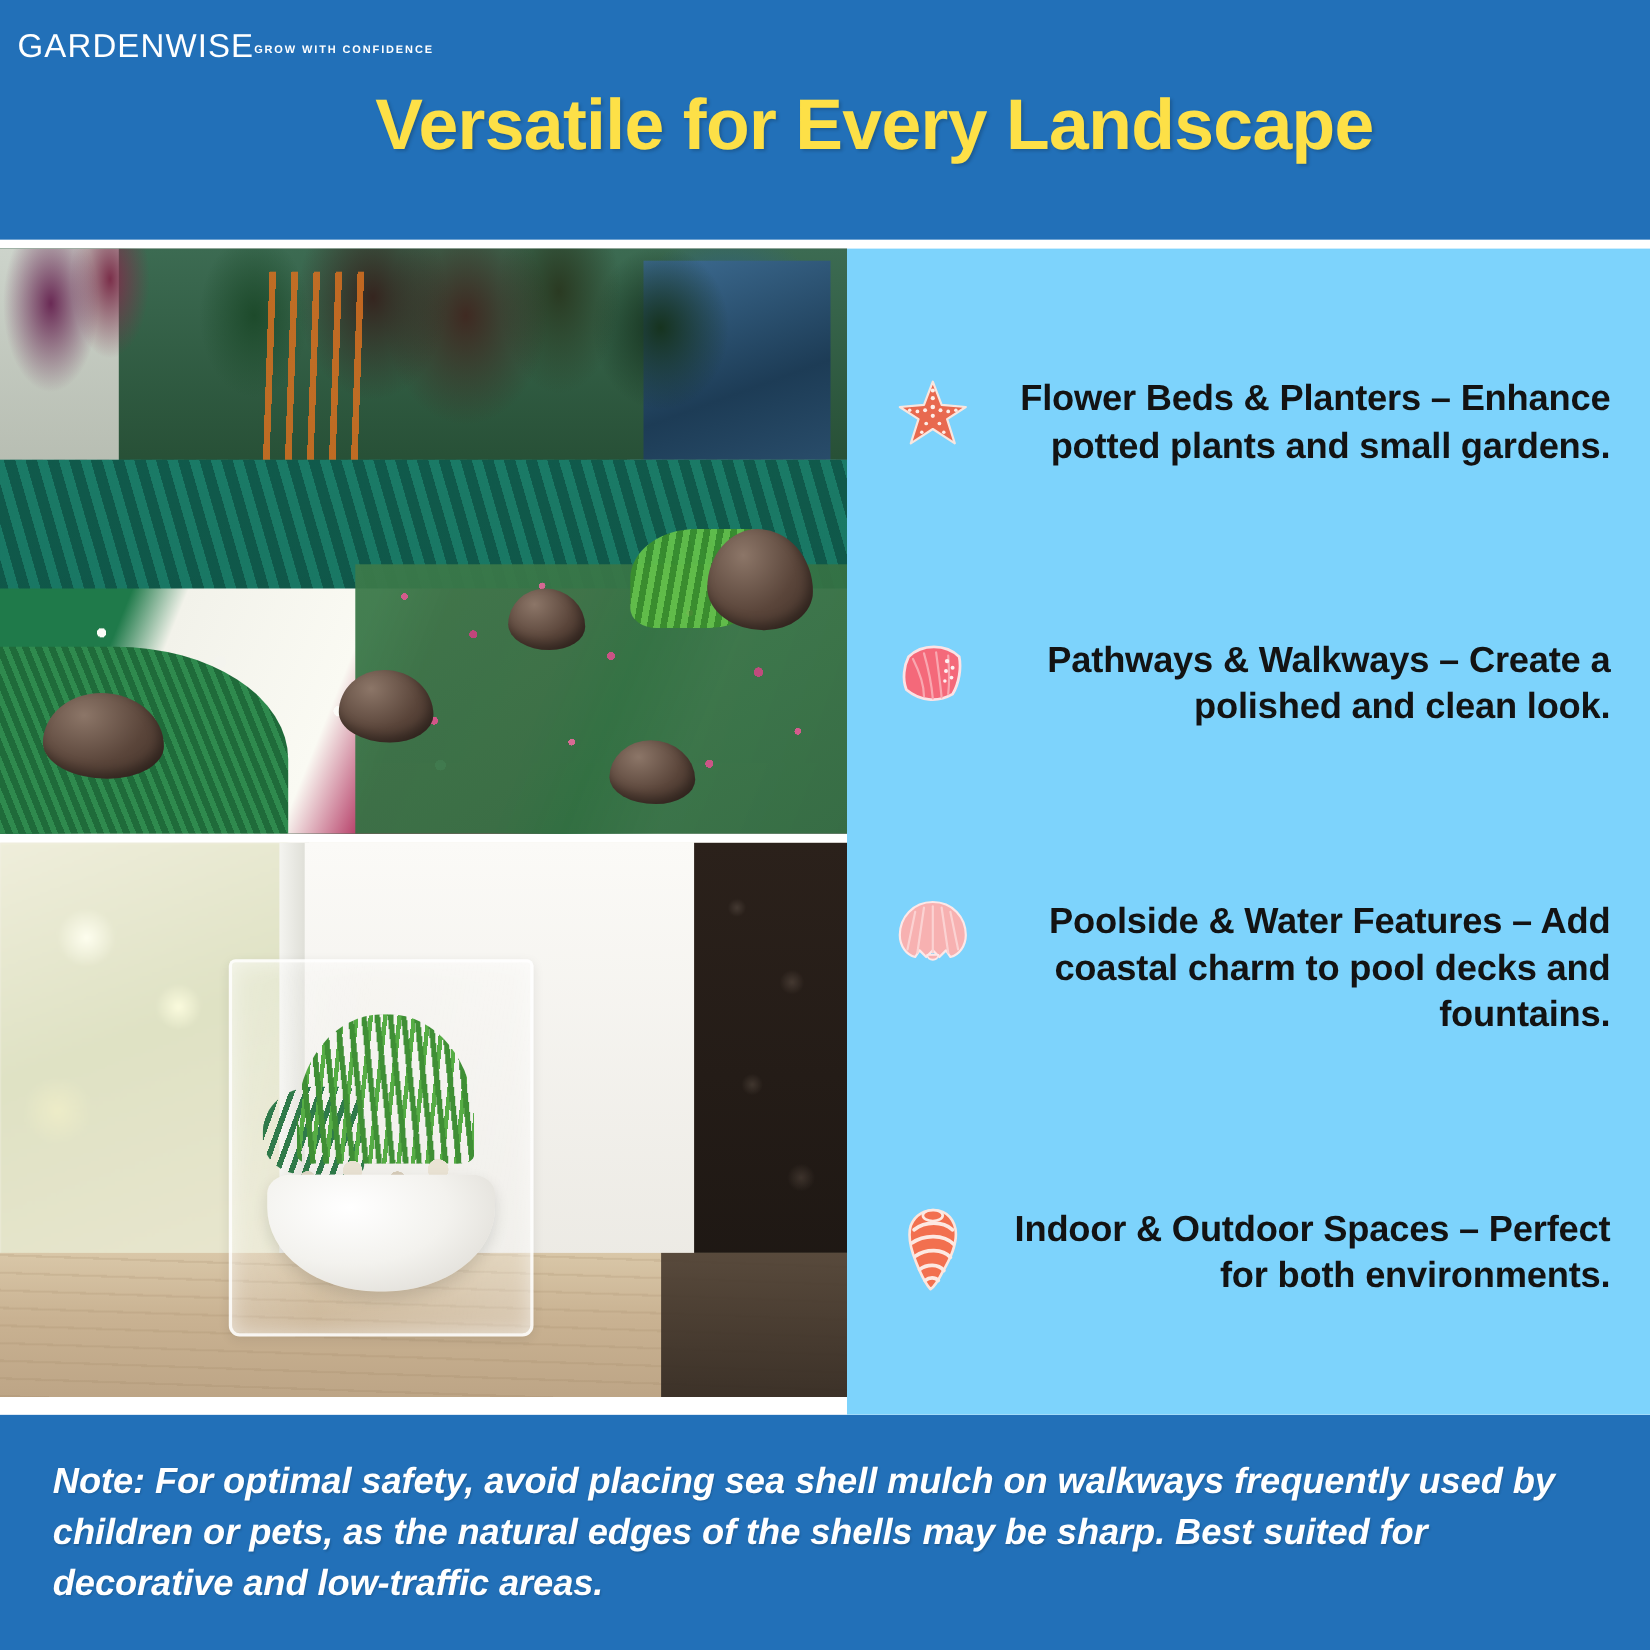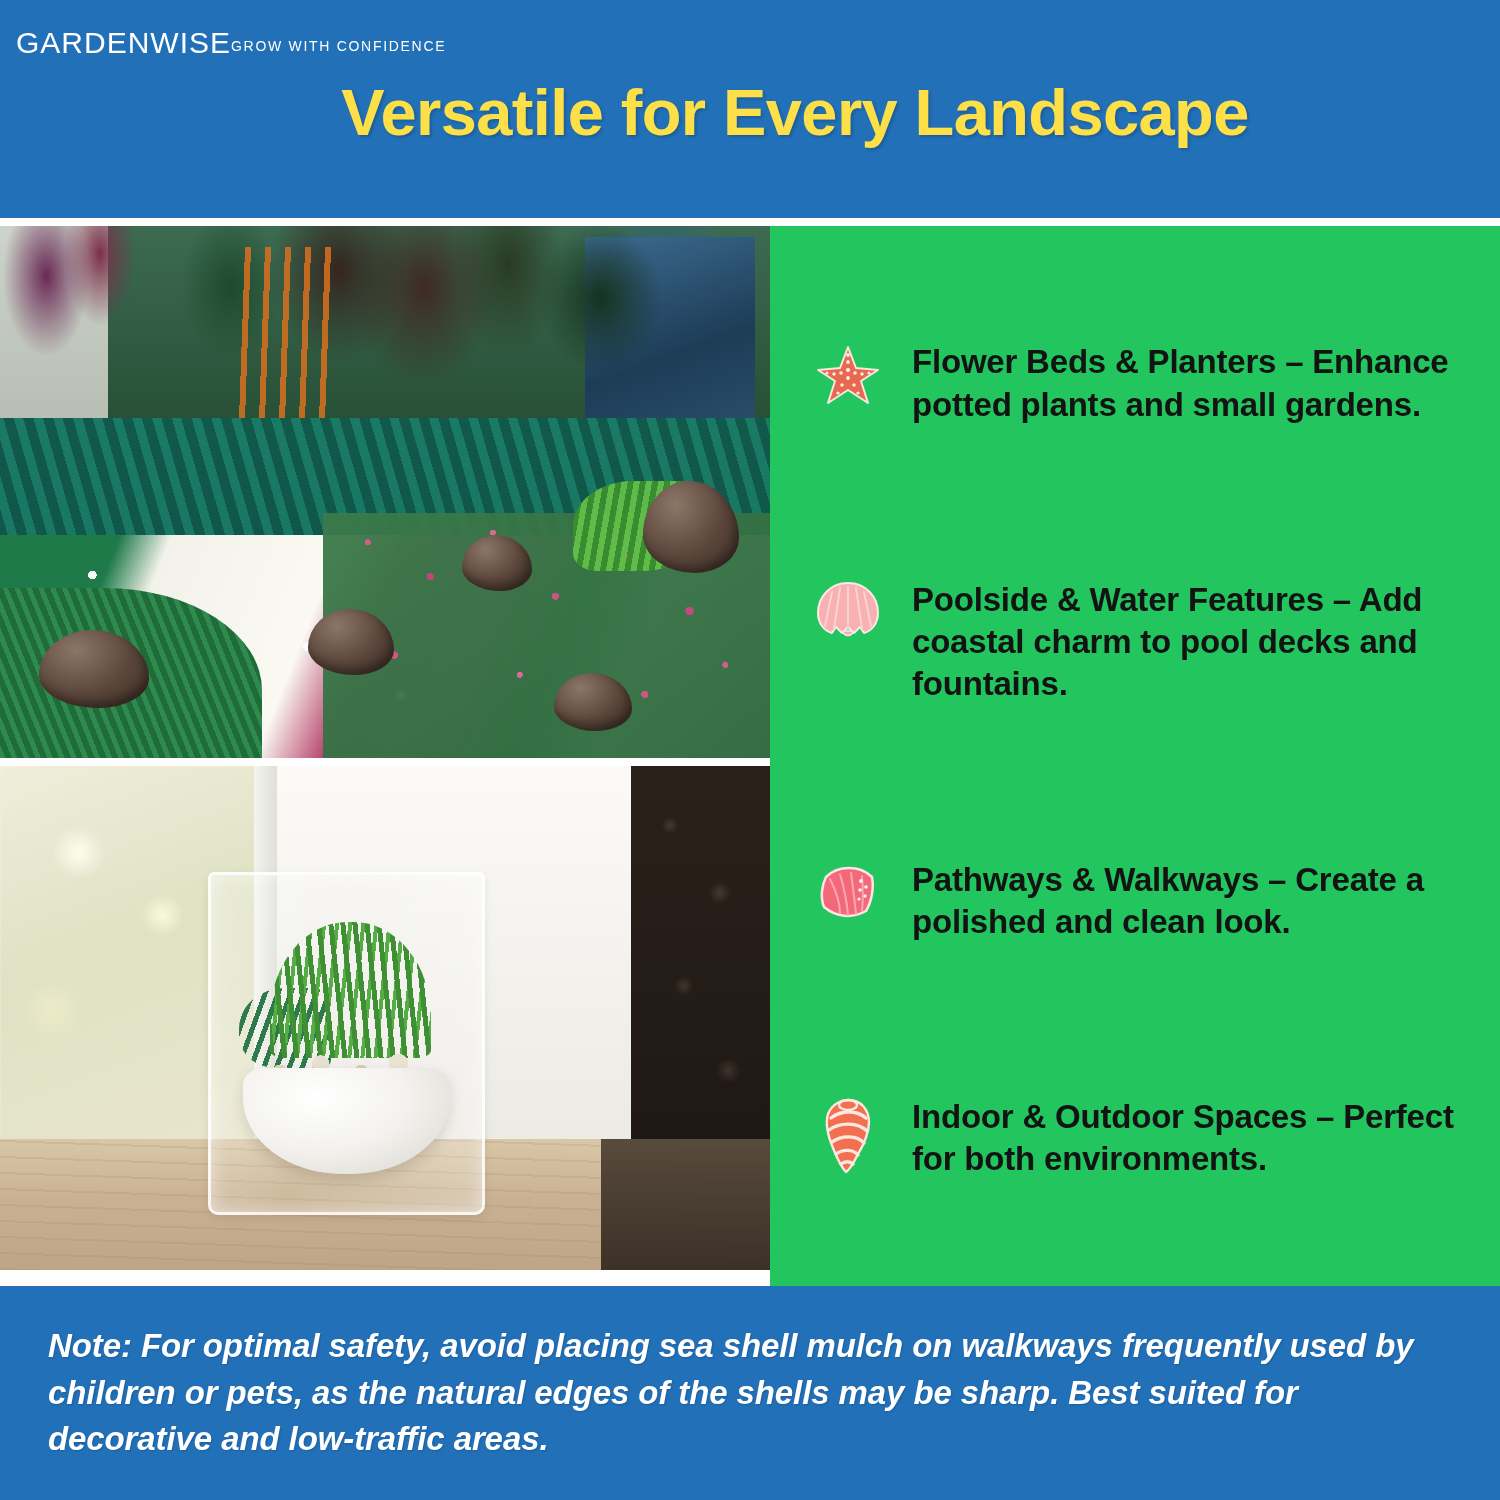--- a/index.html
+++ b/index.html
@@ -38,22 +38,22 @@
     color:#ffffff;
     font-size:30px;
     font-weight:400;
     letter-spacing:1.0px;
     line-height:1;
     margin-top:2px;
     white-space:nowrap;
   }
   .brand-tagline {
     color:#ffffff;
-    font-size:14px;
-    font-weight:400;
+    font-size:10px;
+    font-weight:700;
     letter-spacing:1.7px;
     margin-top:7px;
     white-space:nowrap;
   }
 
   .header-title {
     width:100%;
     text-align:center;
     color:#fde047;
     font-size:65px;
@@ -256,24 +256,25 @@
   }
   .t-plant2 {
     position:absolute; left:31%; bottom:40%; width:12%; height:16%;
     background:repeating-linear-gradient(110deg,#2f7a4a 0 5px, rgba(47,122,74,0) 5px 12px);
     border-radius:50% 20% 10% 40%;
   }
 
   
   .bullets {
     flex:1 1 auto;
-    background:#22c55e;
+    background:#7dd3fc;
     display:flex; flex-direction:column;
     justify-content:space-around;
     padding:38px 36px 30px 42px;
+    text-align:right;
   }
   .bullet {
     display:flex;
     align-items:flex-start;
     gap:28px;
   }
   .bullet-icon {
     flex:0 0 auto;
     width:72px; height:78px;
     display:flex; align-items:flex-start; justify-content:center;
@@ -396,37 +397,20 @@
                 <circle cx="42" cy="50" r="1.6"></circle>
             </g>
           </svg>
         </span>
         <div class="bullet-text">Flower Beds &amp; Planters – Enhance potted plants and small gardens.</div>
       </div>
 
       <div class="bullet">
         <span class="bullet-icon">
           <svg width="64" height="62" viewBox="0 0 64 62">
-            <path d="M32 2 C50 2 62 16 62 32 C62 42 56 50 48 52 L44 46 L38 52 L32 46 L26 52 L20 46 L16 52 C8 50 2 42 2 32 C2 16 14 2 32 2 Z" fill="#f7b1b1" stroke="#fde8e8" stroke-width="2" stroke-linejoin="round"></path>
-            <g stroke="#fbd2d2" stroke-width="2" fill="none" stroke-linecap="round">
-              <path d="M32 6 V48"></path>
-              <path d="M24 7 L18 48"></path>
-              <path d="M16 11 L9 45"></path>
-              <path d="M40 7 L46 48"></path>
-              <path d="M48 11 L55 45"></path>
-            </g>
-            <path d="M27 50 C27 56 37 56 37 50 Z" fill="#f7b1b1" stroke="#fde8e8" stroke-width="1.6"></path>
-          </svg>
-        </span>
-        <div class="bullet-text">Poolside &amp; Water Features – Add coastal charm to pool decks and fountains.</div>
-      </div>
-
-      <div class="bullet">
-        <span class="bullet-icon">
-          <svg width="64" height="62" viewBox="0 0 64 62">
             <path d="M10 16 C22 4 44 4 56 16 C58 26 56 40 50 50 C36 58 20 56 8 46 C4 36 6 24 10 16 Z" fill="#f4697a" stroke="#fbe3e6" stroke-width="2.5" stroke-linejoin="round"></path>
             <g stroke="#f9a7b0" stroke-width="2" fill="none" stroke-linecap="round">
               <path d="M14 18 C20 30 24 42 24 52"></path>
               <path d="M24 13 C28 27 31 42 32 54"></path>
               <path d="M35 12 C37 27 39 42 40 53"></path>
               <path d="M46 15 C47 28 47 41 46 50"></path>
             </g>
             <g fill="#fdf1f2">
               <circle cx="45" cy="20" r="2"></circle>
                 <circle cx="50" cy="26" r="1.8"></circle>
@@ -434,20 +418,37 @@
                 <circle cx="49" cy="35" r="1.7"></circle>
               <circle cx="43" cy="38" r="1.6"></circle>
             </g>
           </svg>
         </span>
         <div class="bullet-text">Pathways &amp; Walkways – Create a polished and clean look.</div>
       </div>
 
       <div class="bullet">
         <span class="bullet-icon">
+          <svg width="64" height="62" viewBox="0 0 64 62">
+            <path d="M32 2 C50 2 62 16 62 32 C62 42 56 50 48 52 L44 46 L38 52 L32 46 L26 52 L20 46 L16 52 C8 50 2 42 2 32 C2 16 14 2 32 2 Z" fill="#f7b1b1" stroke="#fde8e8" stroke-width="2" stroke-linejoin="round"></path>
+            <g stroke="#fbd2d2" stroke-width="2" fill="none" stroke-linecap="round">
+              <path d="M32 6 V48"></path>
+              <path d="M24 7 L18 48"></path>
+              <path d="M16 11 L9 45"></path>
+              <path d="M40 7 L46 48"></path>
+              <path d="M48 11 L55 45"></path>
+            </g>
+            <path d="M27 50 C27 56 37 56 37 50 Z" fill="#f7b1b1" stroke="#fde8e8" stroke-width="1.6"></path>
+          </svg>
+        </span>
+        <div class="bullet-text">Poolside &amp; Water Features – Add coastal charm to pool decks and fountains.</div>
+      </div>
+
+      <div class="bullet">
+        <span class="bullet-icon">
           <svg width="58" height="76" viewBox="0 0 58 76">
             <path d="M30 2 C42 2 50 12 50 24 C50 36 44 48 38 58 C34 66 30 72 27 74 C23 70 18 60 14 50 C9 38 6 26 9 16 C13 6 22 2 30 2 Z" fill="#f2704f" stroke="#fce6de" stroke-width="2.4" stroke-linejoin="round"></path>
             <g stroke="#fde9e2" stroke-width="3.4" fill="none" stroke-linecap="round">
               <path d="M12 20 C22 12 38 12 47 20"></path>
               <path d="M10 32 C21 24 39 24 48 33"></path>
               <path d="M13 44 C23 37 38 37 45 45"></path>
               <path d="M17 56 C24 51 34 51 39 57"></path>
               <path d="M22 66 C26 63 31 63 34 66"></path>
             </g>
             <ellipse cx="29" cy="7" rx="9" ry="5" fill="none" stroke="#fde9e2" stroke-width="2.4"></ellipse>

